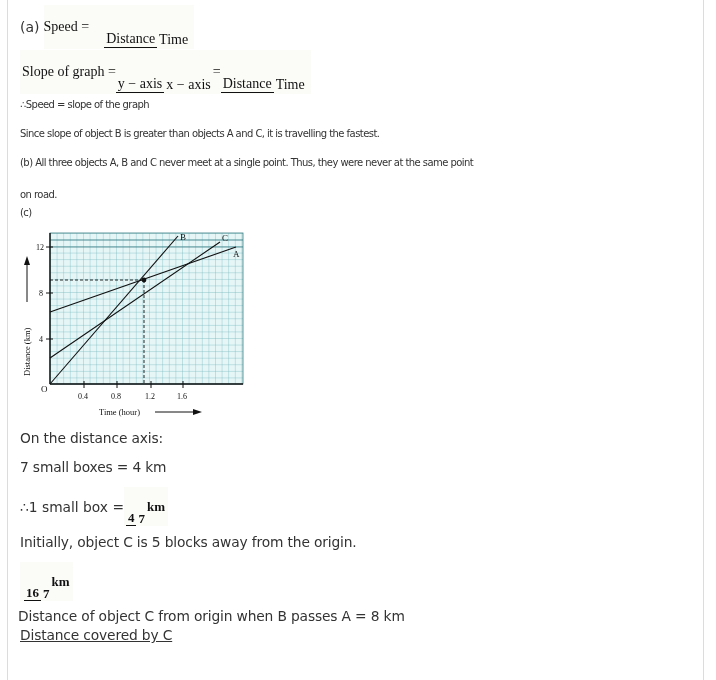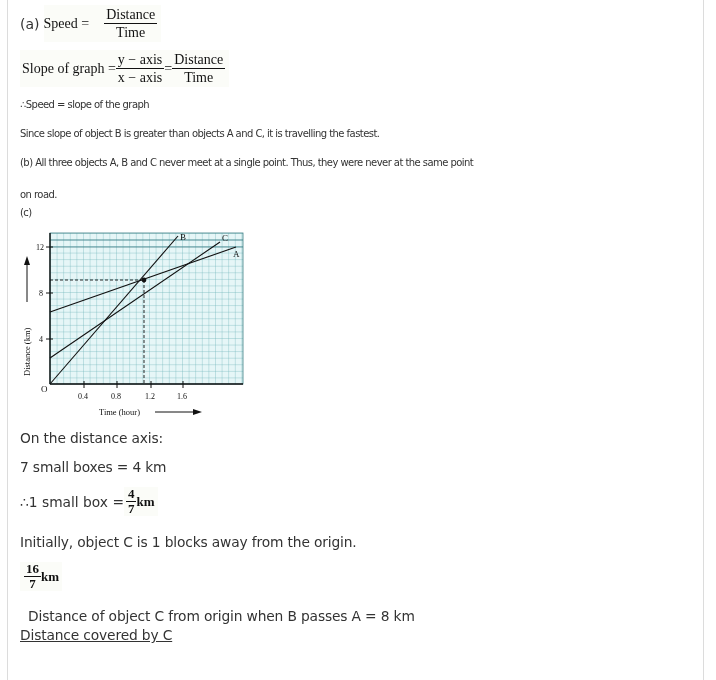--- a/index.html
+++ b/index.html
@@ -8,21 +8,21 @@
     position: absolute; left: 7px; top: 0; width: 697px; height: 680px;
     border-left: 1px solid #dcdcdc; border-right: 1px solid #dcdcdc;
     box-sizing: border-box;
   }
   .sans { font-family: "DejaVu Sans", "Liberation Sans", sans-serif; color: #333333; }
   .serif { font-family: "Liberation Serif", "DejaVu Serif", serif; color: #111111; }
   .abs { position: absolute; }
   .p { font-size: 14px; line-height: 22px; letter-spacing: -0.15px; }
   .narrow { font-size: 10px; letter-spacing: -0.55px; transform-origin: left; }
   .eqbox { background: #fbfcf8; display: inline-block; }
-  .frac { display: inline-flex; flex-direction: column; align-items: center; vertical-align: middle; }
+  .frac { display: inline-flex; flex-direction: row; align-items: center; vertical-align: middle; margin-top: 24px; }
   .frac .num { border-bottom: 1px solid #111; padding: 0 2px; line-height: 17px; }
   .frac .den { line-height: 17px; padding: 0 2px; }
   .frac.small .num, .frac.small .den { line-height: 14px; font-weight: bold; font-size: 13px; }
   .eq { font-size: 14px; display: flex; align-items: center; }
   .eq span { white-space: pre; }
   svg text { font-family: "Liberation Serif", "DejaVu Serif", serif; fill: #111; }
 </style>
 </head>
 <body>
 
@@ -127,26 +127,26 @@
   <span class="sans" style="font-size:13.8px;">∴1 small box =</span>
   <span class="eqbox serif eq" style="padding:0 3px 0 2px;">
     <span class="frac small">
       <span class="num">4</span>
       <span class="den">7</span>
     </span>
     <span style="font-weight:bold; font-size:13px;">km</span>
   </span>
 </div>
 
-<div class="abs sans p" style="left:20px; top:531px; font-size:13.8px;">Initially, object C is 1 blocks away from the origin.</div>
+<div class="abs sans p" style="left:20px; top:531px; font-size:13.8px;">Initially, object C is 5 blocks away from the origin.</div>
 
 <div class="abs eq" style="left:20px; top:562px;">
   <span class="eqbox serif eq" style="padding:0 3px 0 4px;">
     <span class="frac small">
       <span class="num">16</span>
       <span class="den">7</span>
     </span>
     <span style="font-weight:bold; font-size:13px;">km</span>
   </span>
 </div>
 
-<div class="abs sans p" style="left:28px; top:605px; font-size:13.8px;">Distance of object C from origin when B passes A = 8 km</div>
+<div class="abs sans p" style="left:18px; top:605px; font-size:13.8px;">Distance of object C from origin when B passes A = 8 km</div>
 <div class="abs sans p" style="left:20px; top:624px; font-size:13.8px;text-decoration:underline;">Distance covered by C</div>
 
 </body></html>

